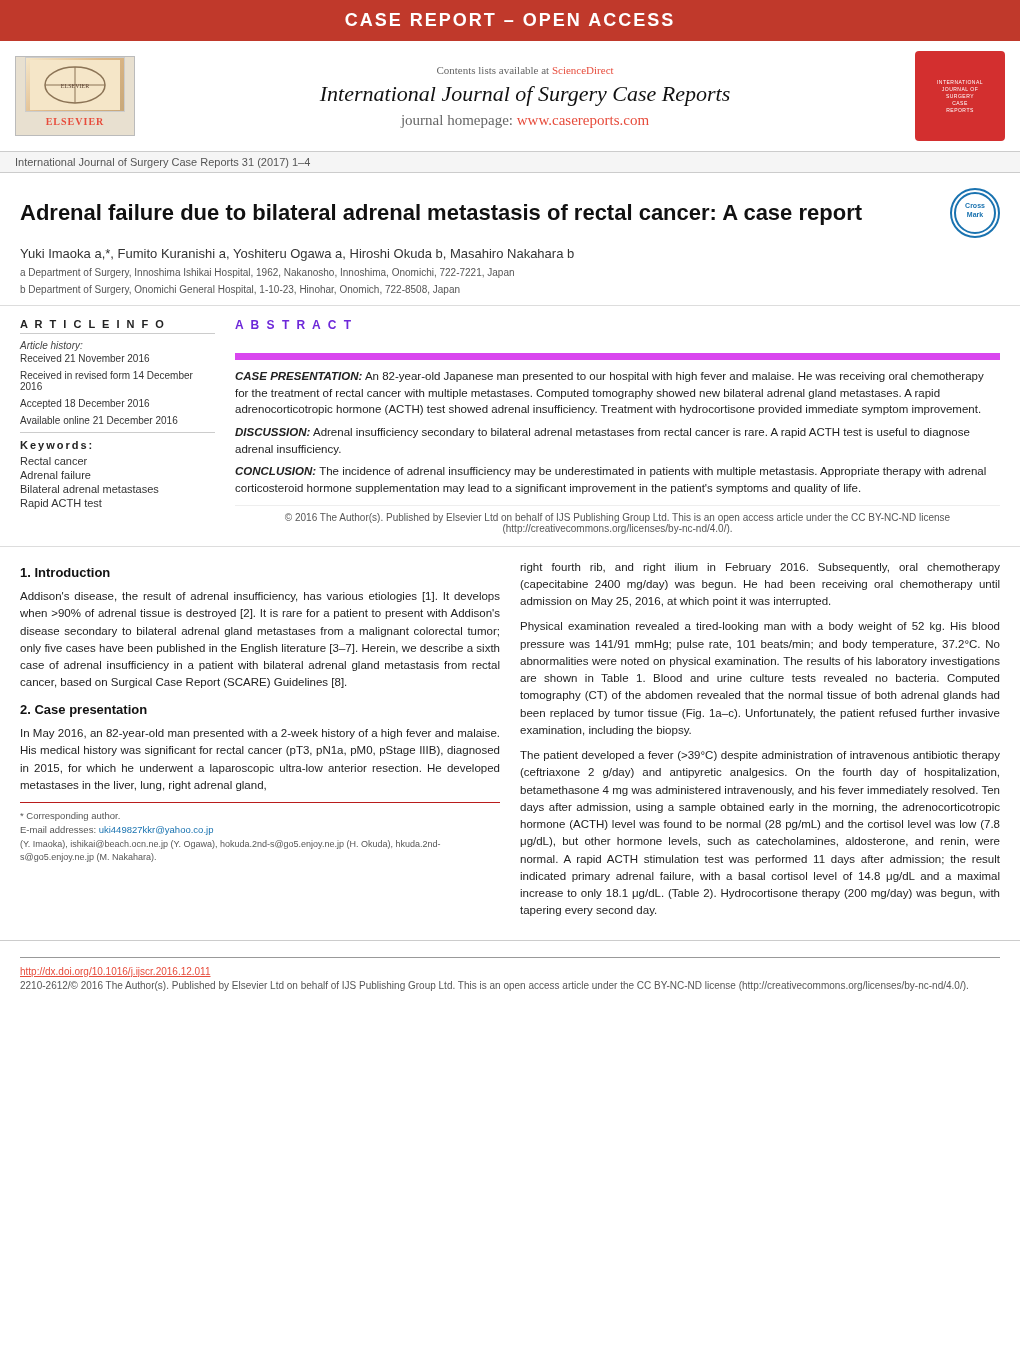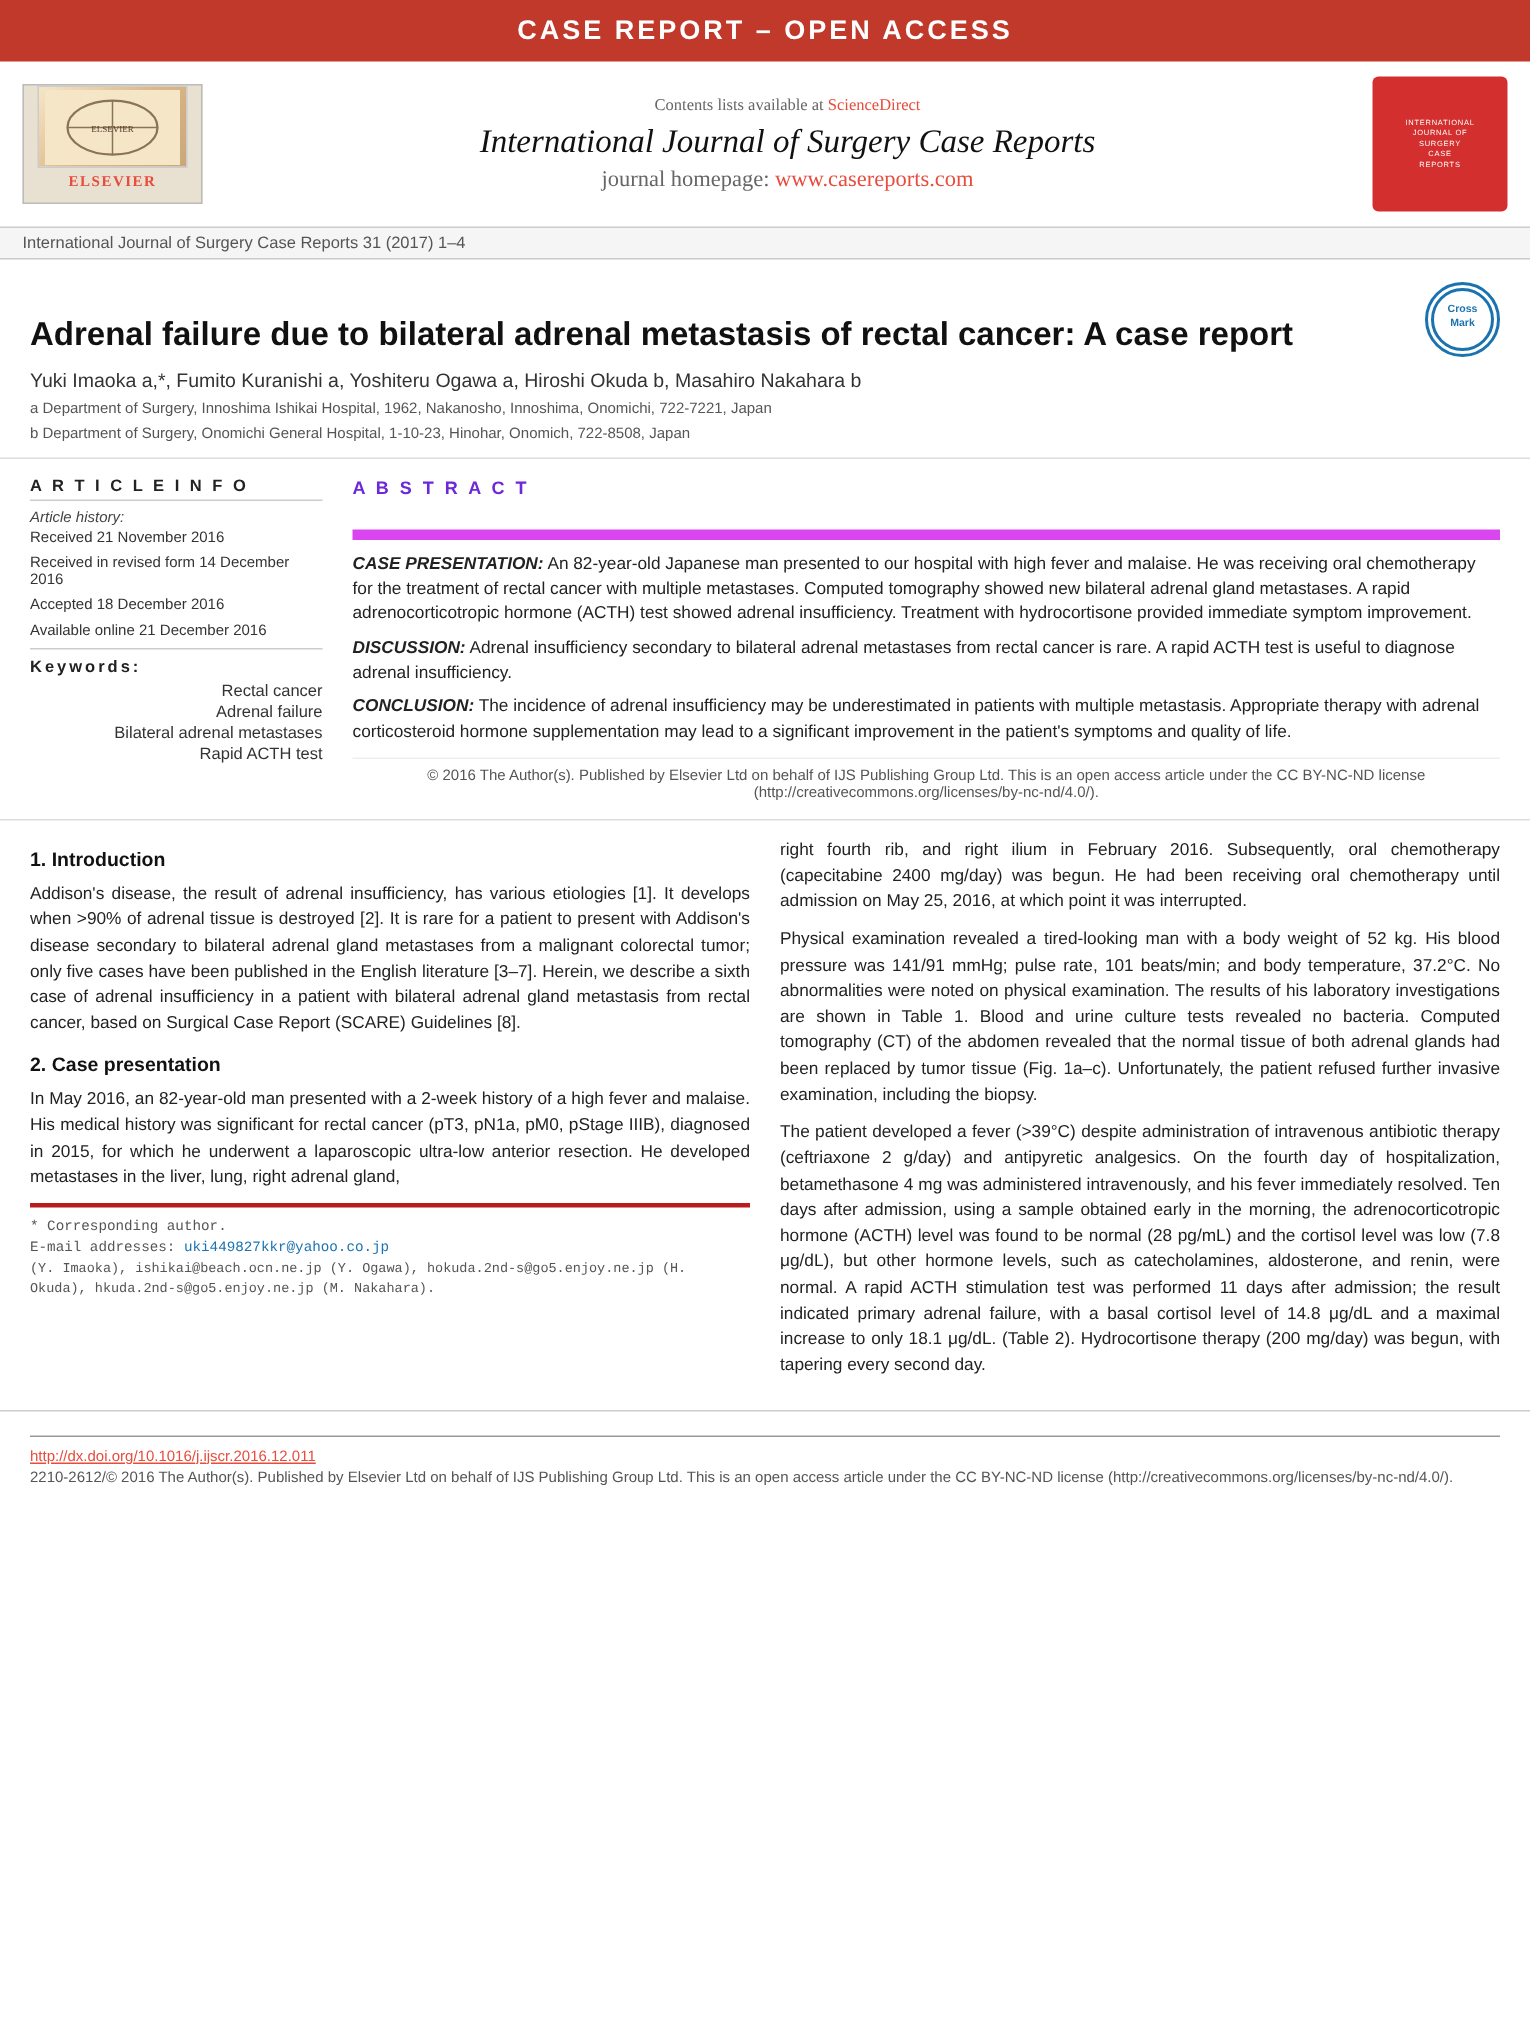--- a/index.html
+++ b/index.html
@@ -120,21 +120,21 @@
       color: #555;
       font-family: Arial, sans-serif;
     }
     
     .article-area {
       padding: 15px 20px 10px 20px;
       border-bottom: 1px solid #ddd;
     }
     .article-title-row {
       display: flex;
-      align-items: flex-end;
+      align-items: center;
       justify-content: space-between;
     }
     .article-title {
       font-size: 22px;
       font-weight: bold;
       color: #111;
       line-height: 1.35;
       font-family: Arial, sans-serif;
       flex: 1;
       padding-right: 20px;
@@ -207,21 +207,20 @@
       color: #222;
       border-top: 1px solid #ccc;
       padding-top: 6px;
       margin-top: 6px;
       margin-bottom: 4px;
     }
     .keyword-item {
       font-size: 11px;
       color: #333;
       margin-bottom: 2px;
-      text-align: right;
     }
     .abstract-area {
       flex: 1;
       font-size: 12px;
       font-family: Arial, sans-serif;
     }
     .abstract-title {
       font-size: 12px;
       font-weight: bold;
       letter-spacing: 2px;
@@ -287,24 +286,23 @@
       color: #e74c3c;
     }
     .divider-line {
       border: none;
       border-top: 1px solid #999;
       margin: 8px 0;
     }
     .corresponding-note {
       font-size: 9.5px;
       color: #555;
-      border-top: 3px solid #b91c1c;
+      border-top: 1px solid #b91c1c;
       padding-top: 6px;
       margin-top: 8px;
-      font-family: Liberation Mono, monospace;
     }
     .email-link {
       color: #1a73b0;
       text-decoration: none;
     }
   </style>
 </head>
 <body>
 
 <div class="top-banner">

